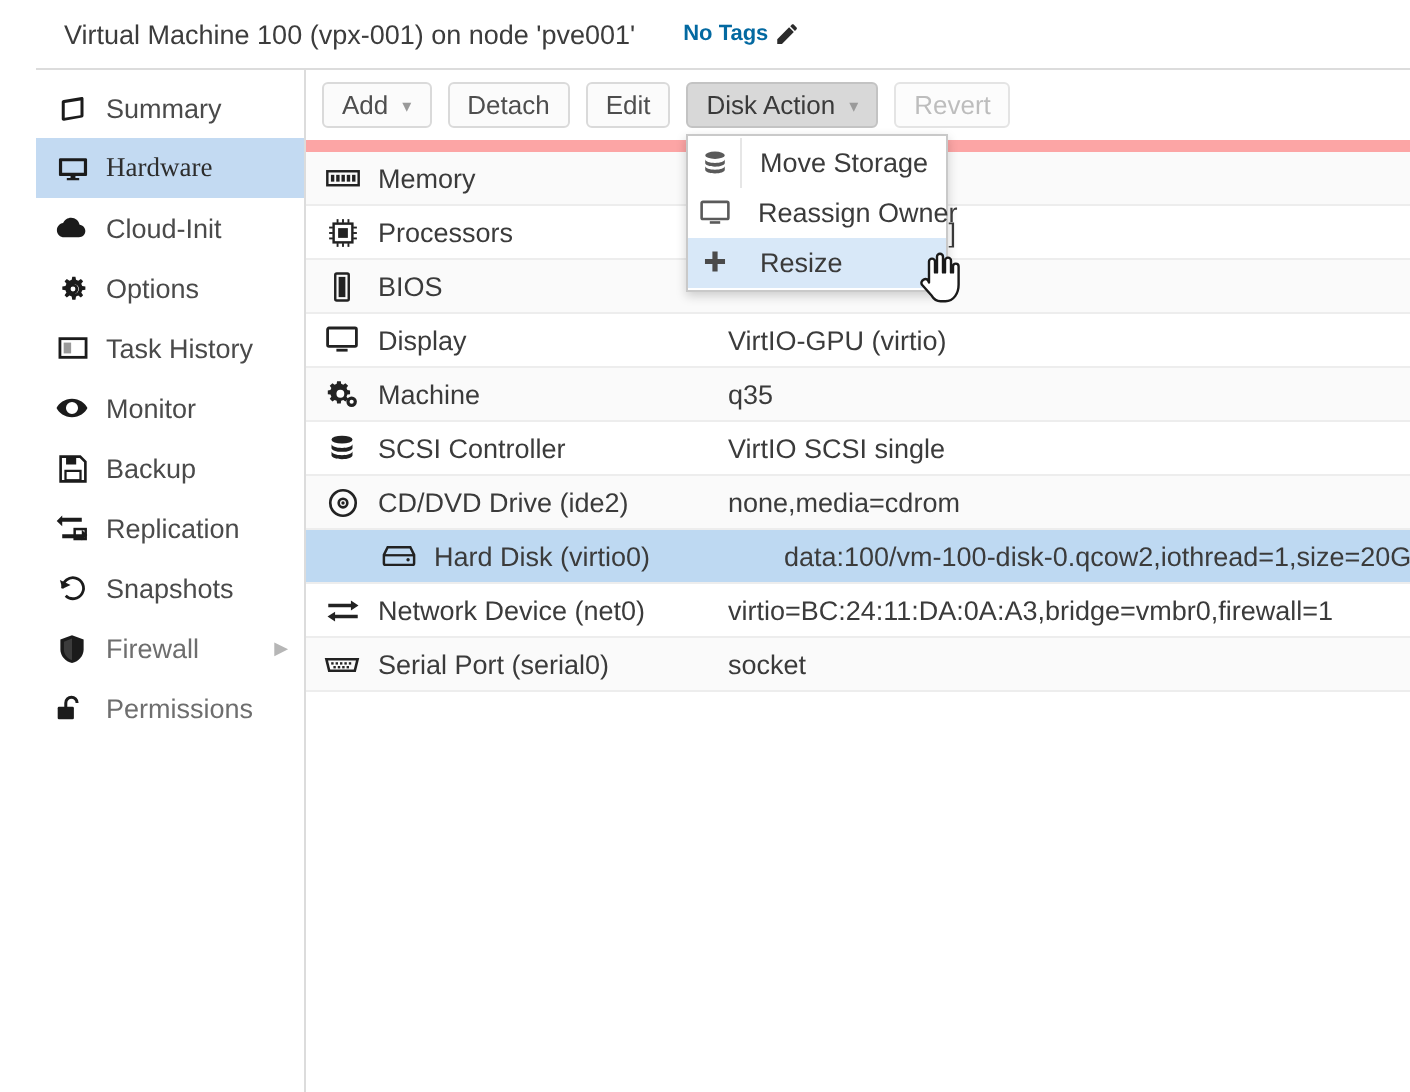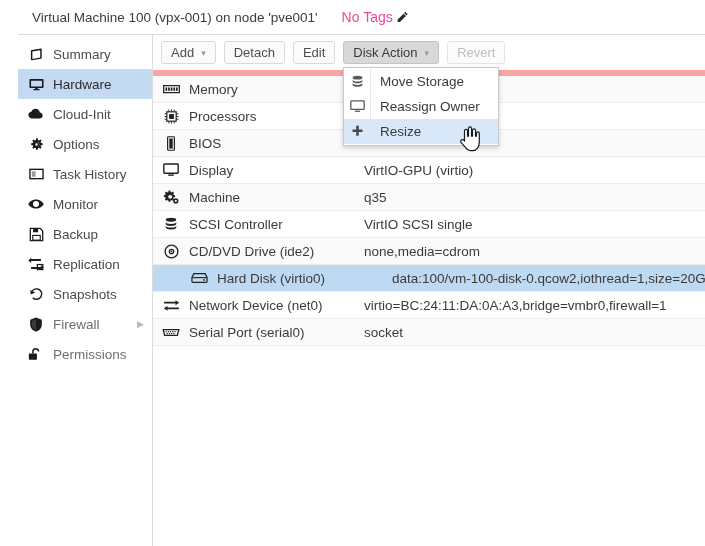--- a/index.html
+++ b/index.html
@@ -36,22 +36,23 @@
     color: #3c3c3c;
     white-space: nowrap;
   }
   .header-tags {
     display: flex;
     align-items: center;
     margin-left: 24px;
     gap: 3px;
   }
   .header-tags-label {
-    font-size: 14px;
-    color: #ec4899;
+    font-size: 11px;
+    color: #0369a1;
+    font-weight: bold;
   }
   .pencil-icon { display: inline-flex; align-items: center; }
 
   
   .body {
     flex: 1 1 auto;
     display: flex;
     min-height: 0;
   }
 
@@ -70,20 +71,21 @@
     padding-left: 10px;
     gap: 9px;
     font-size: 13.5px;
     color: #4a4a4a;
     position: relative;
     cursor: pointer;
   }
   .nav-item.selected {
     background: #c3daf2;
     color: #2d2d2d;
+    font-family: Liberation Serif, serif;
   }
   .nav-icon {
     width: 16px; height: 16px;
     display: inline-flex;
     align-items: center;
     justify-content: center;
     flex: 0 0 16px;
     color: #1b1b1b;
   }
   .nav-label { white-space: nowrap; }
@@ -186,21 +188,21 @@
     flex: 1 1 auto;
     white-space: nowrap;
     overflow: hidden;
   }
 
   
   .menu {
     position: absolute;
     left: 325px;
     top: 67px;
-    width: 156px;
+    width: 131px;
     background: #ffffff;
     border: 1px solid #c9c9c9;
     box-shadow: 0 2px 5px rgba(0,0,0,0.18);
     padding: 1px 0;
     z-index: 50;
   }
   .menu-item {
     height: 25px;
     display: flex;
     align-items: center;

